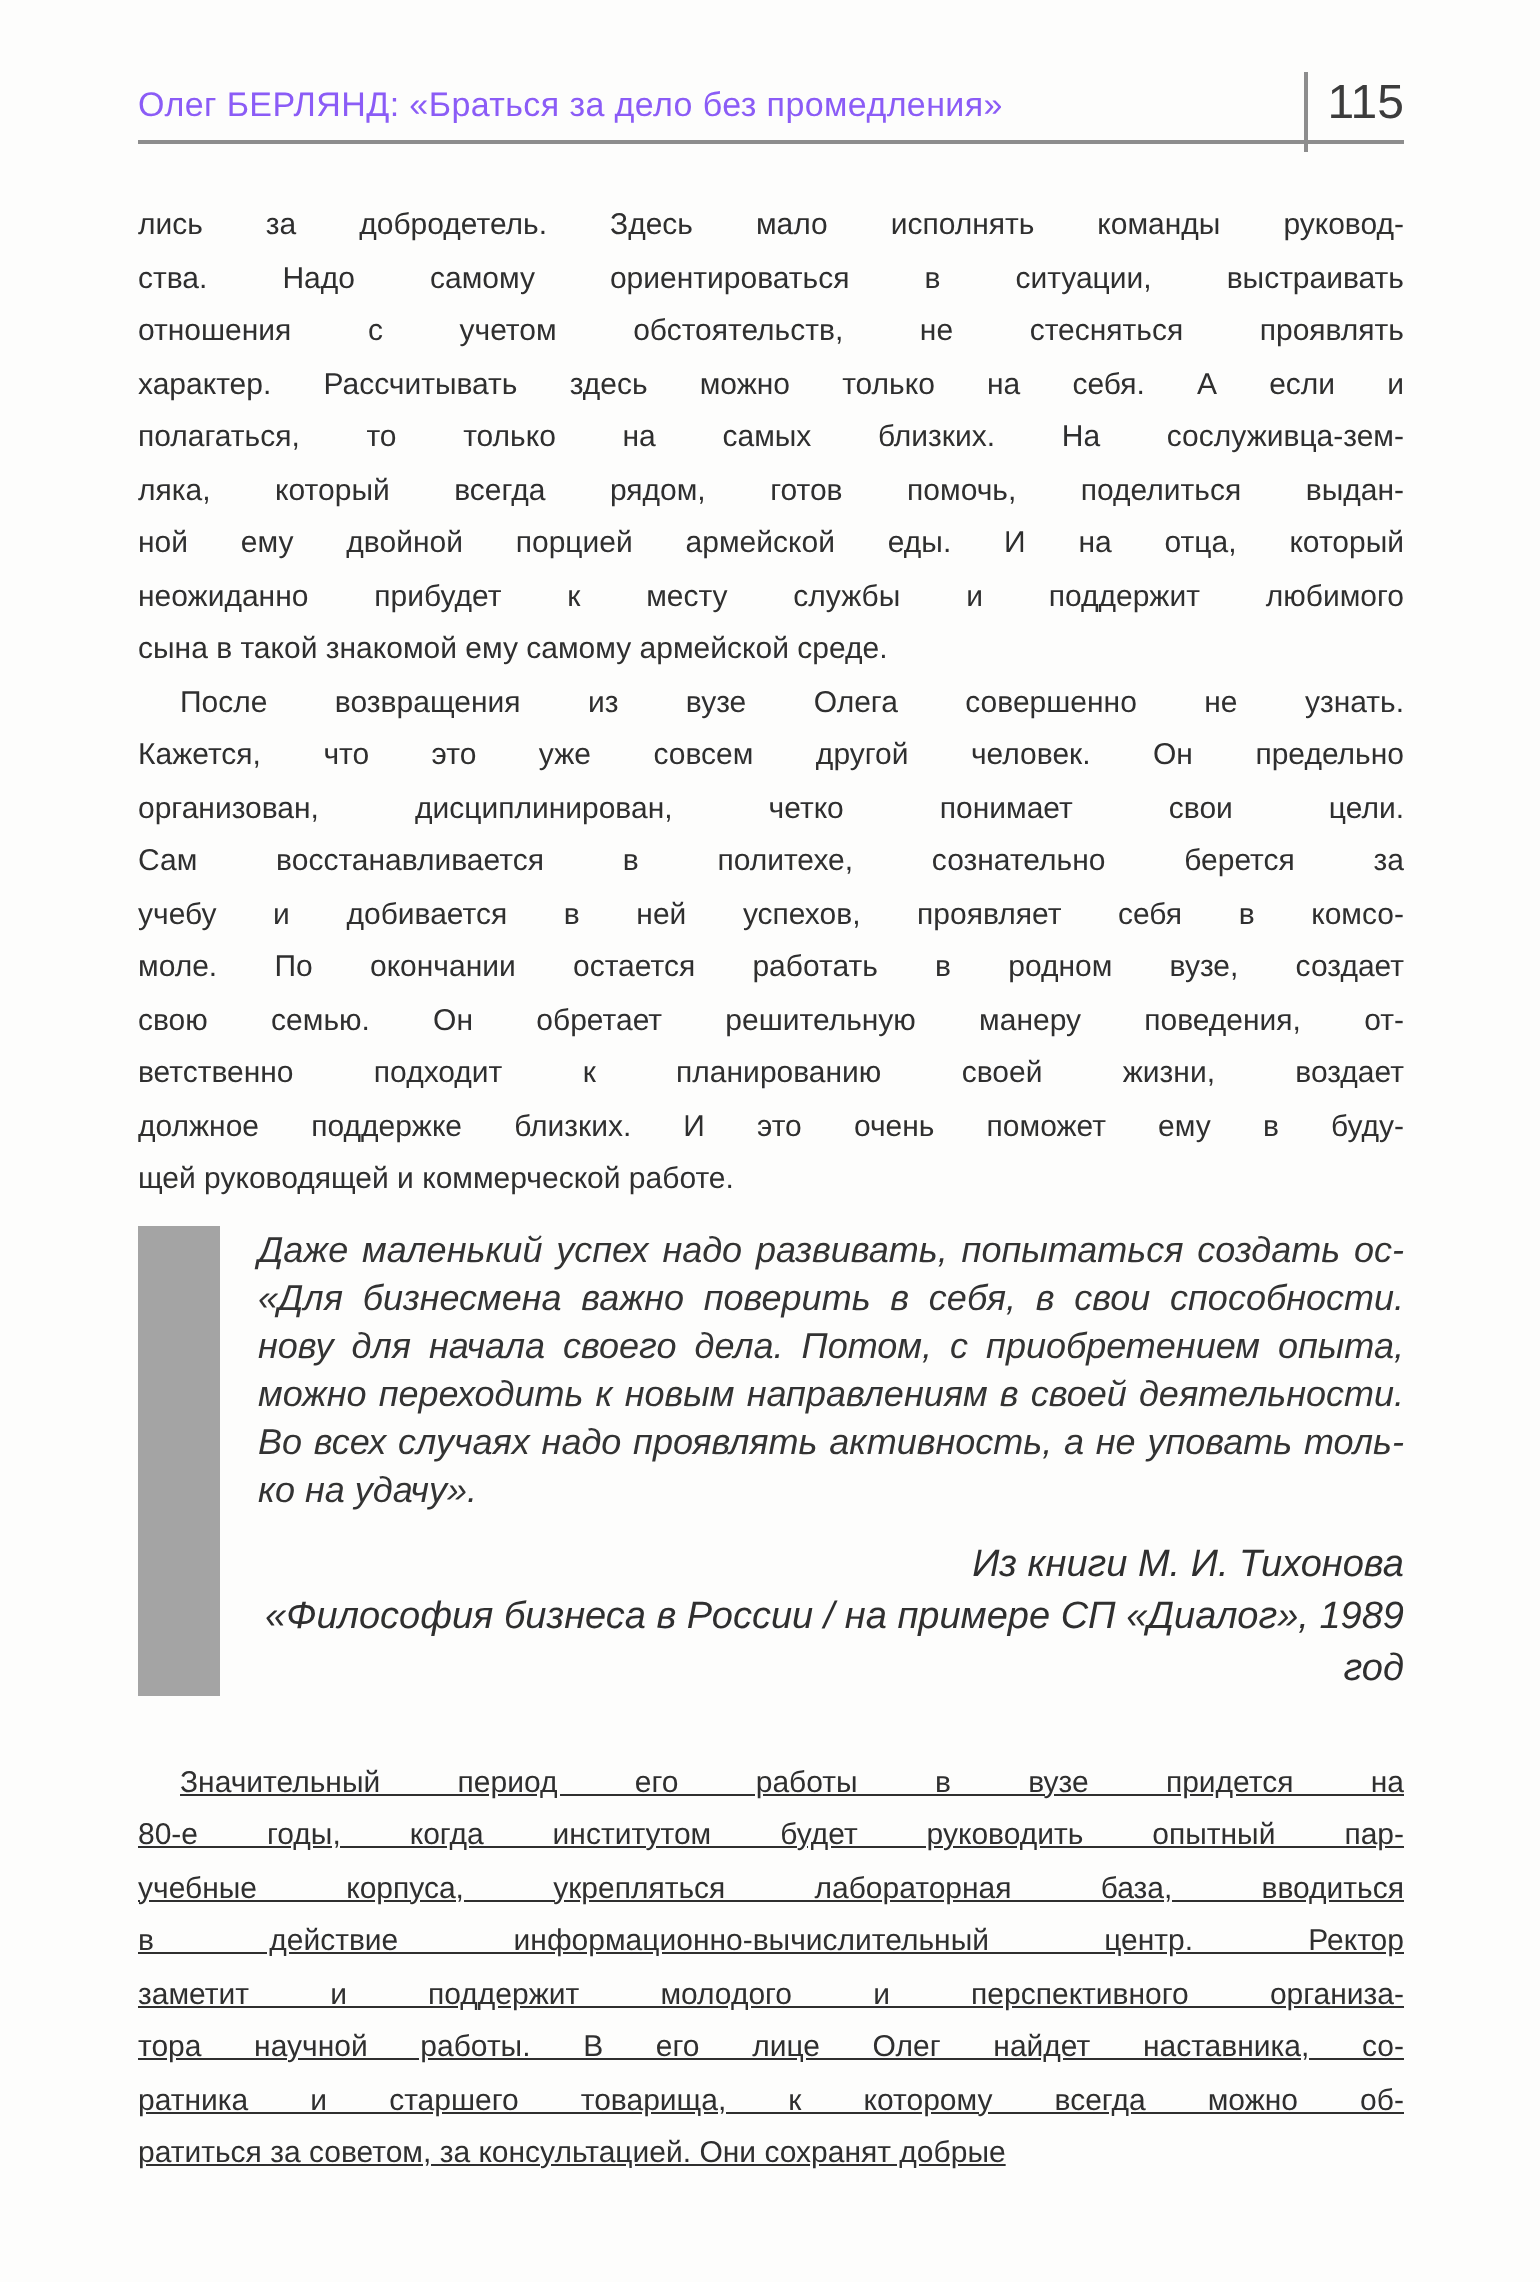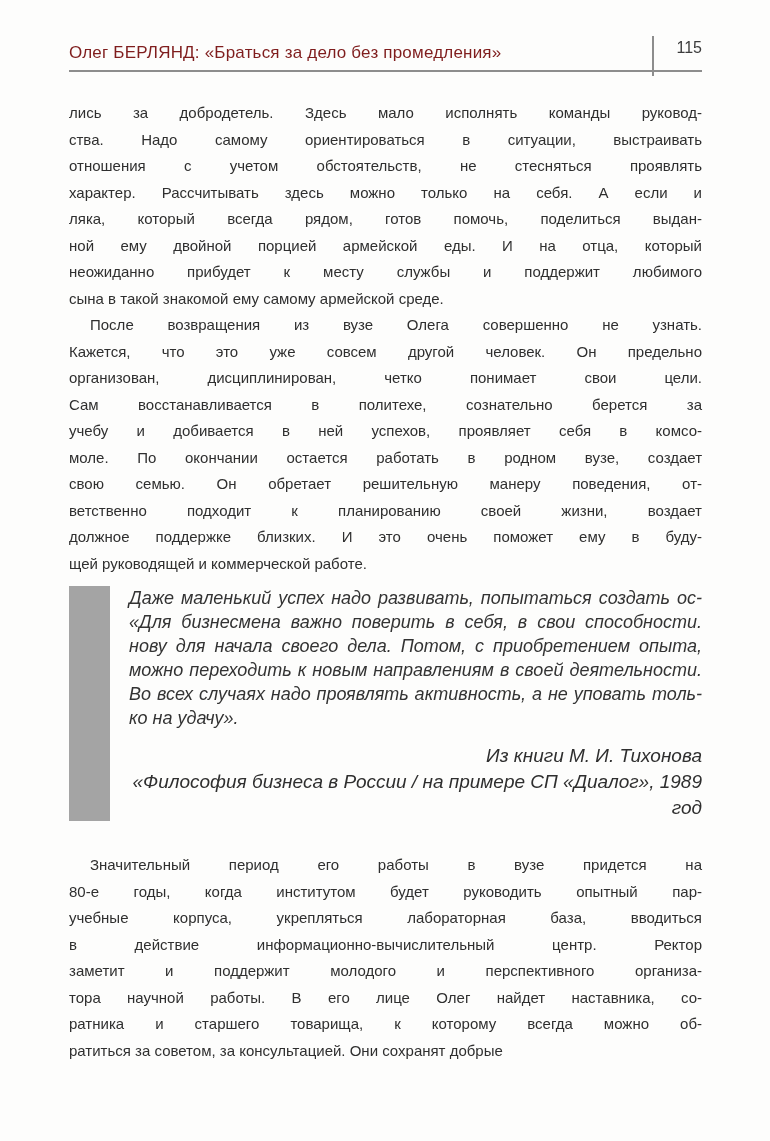--- a/index.html
+++ b/index.html
@@ -21,26 +21,26 @@
     position: absolute;
     left: 69px;
     top: 38px;
     width: 633px;
     display: flex;
     justify-content: space-between;
     align-items: flex-start;
   }
   .running-title {
     font-size: 17px;
-    color: #7f1d1d;
+    color: #8b5cf6;
     padding-top: 5px;
     letter-spacing: 0.2px;
   }
   .page-number {
-    font-size: 16px;
+    font-size: 24px;
     color: #3c3c3c;
     line-height: 1.2;
     padding-left: 9px;
   }
   .header-vdivider {
     position: absolute;
     left: 652px;
     top: 36px;
     width: 2px;
     height: 40px;
@@ -107,20 +107,21 @@
     line-height: 26px;
     color: #2f2f2f;
   }
   .quote-attribution .tline {
     text-align: right;
     text-align-last: right;
   }
 
   .para-after-quote {
     margin-top: 31px;
+    text-decoration: underline;
   }
 </style>
 </head>
 <body>
 
 <div class="page">
 
   <div class="page-header">
     <div class="running-title">Олег БЕРЛЯНД: «Браться за дело без промедления»</div>
     <div class="page-number">115</div>
@@ -128,20 +129,21 @@
   <div class="header-vdivider"></div>
   <div class="header-rule"></div>
 
   <div class="page-body">
 
     <div class="para">
         <div class="tline">лись за добродетель. Здесь мало исполнять команды руковод-</div>
         <div class="tline">ства. Надо самому ориентироваться в ситуации, выстраивать</div>
         <div class="tline">отношения с учетом обстоятельств, не стесняться проявлять</div>
         <div class="tline">характер. Рассчитывать здесь можно только на себя. А если и</div>
+        <div class="tline">полагаться, то только на самых близких. На сослуживца-зем-</div>
         <div class="tline">ляка, который всегда рядом, готов помочь, поделиться выдан-</div>
         <div class="tline">ной ему двойной порцией армейской еды. И на отца, который</div>
         <div class="tline">неожиданно прибудет к месту службы и поддержит любимого</div>
         <div class="tline tline-last">сына в такой знакомой ему самому армейской среде.</div>
       </div>
 
     <div class="para">
         <div class="tline tline-indent">После возвращения из вузе Олега совершенно не узнать.</div>
         <div class="tline">Кажется, что это уже совсем другой человек. Он предельно</div>
         <div class="tline">организован, дисциплинирован, четко понимает свои цели.</div>

